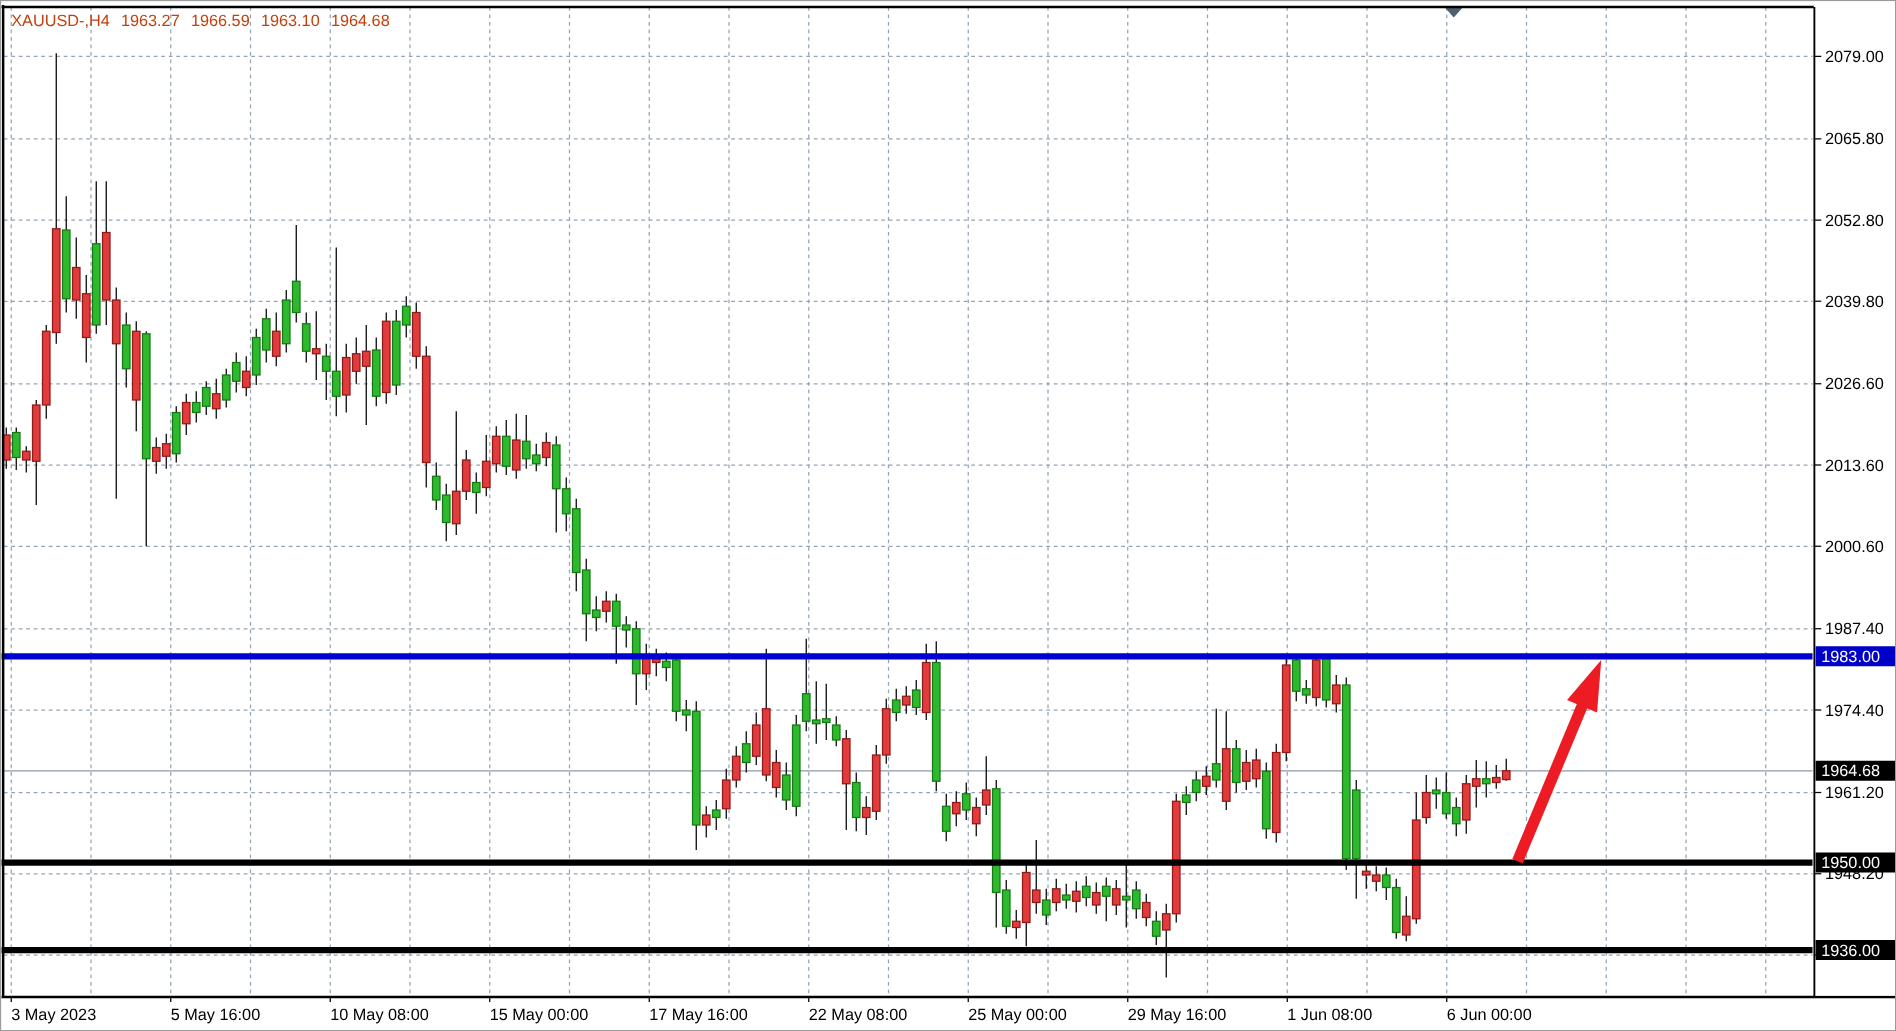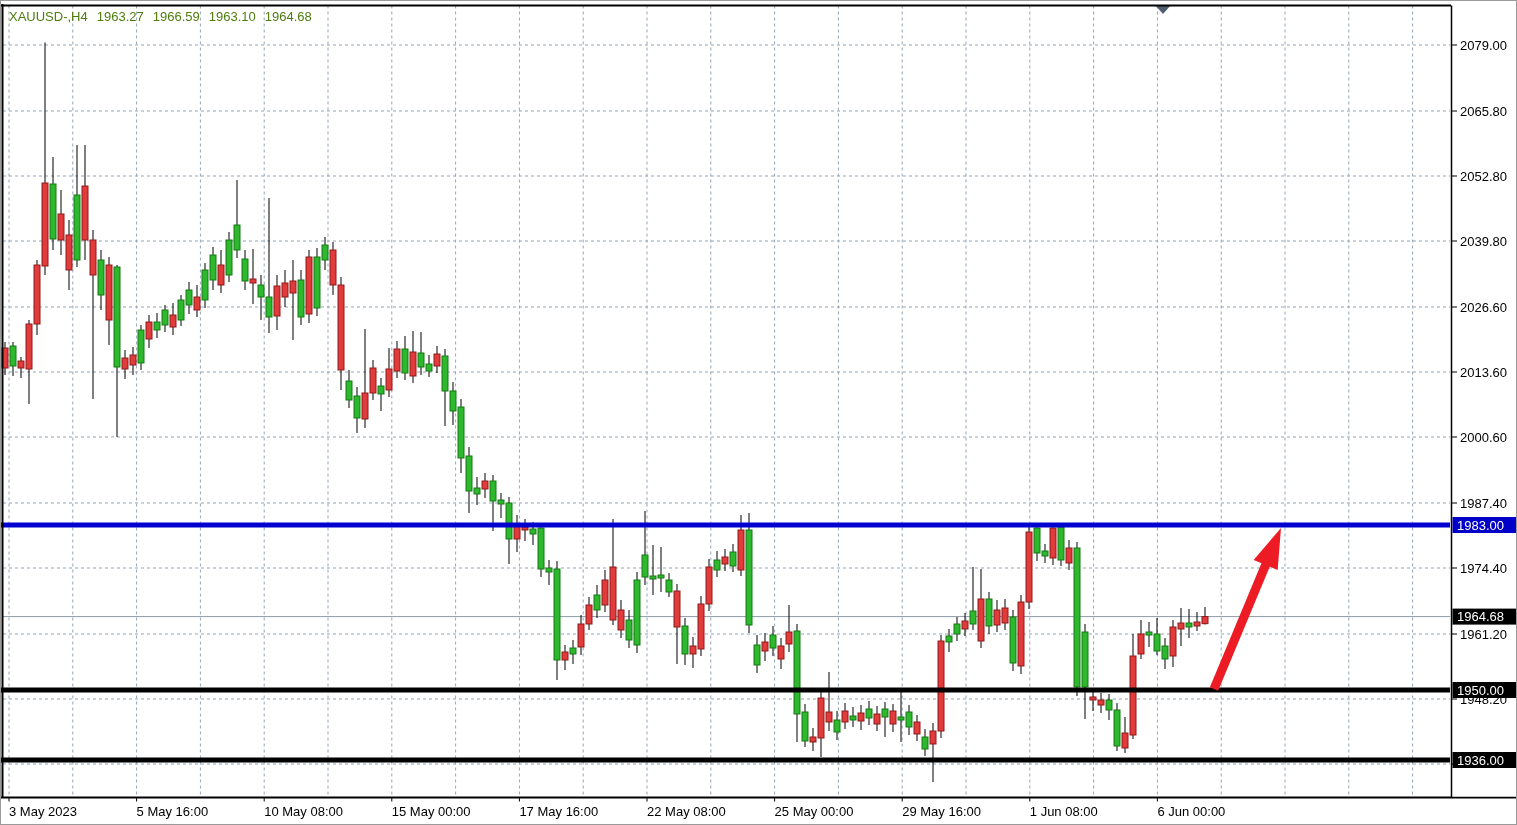--- a/index.html
+++ b/index.html
@@ -3,21 +3,21 @@
 <meta charset="utf-8">
 <style>
   html,body{margin:0;padding:0;background:#e6e6e6;}
   .window{
     position:relative;width:1517px;height:825px;background:#ffffff;
     font-family:"Liberation Sans", sans-serif;overflow:hidden;
     border:1px solid #9a9a9a;box-sizing:border-box;
   }
   .chart-title{
     position:absolute;left:8px;top:8px;z-index:5;
-    font-size:13px;color:#4d7c0f;white-space:pre;letter-spacing:0;
+    font-size:13px;color:#c2410c;white-space:pre;letter-spacing:0;
   }
   .chart-title span{margin-right:9px;}
   svg{position:absolute;left:0;top:0;}
   text{font-family:"Liberation Sans", sans-serif;}
 </style>
 </head>
 <body>
 
 <div class="window">
   <div class="chart-title"><span>XAUUSD-,H4</span><span>1963.27</span><span>1966.59</span><span>1963.10</span><span>1964.68</span></div>

